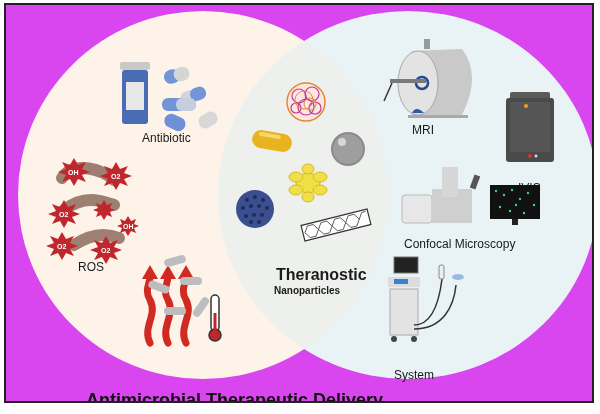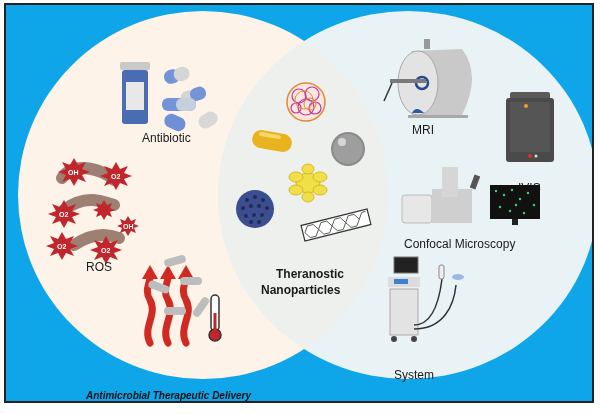--- a/index.html
+++ b/index.html
@@ -1,24 +1,24 @@
 <!DOCTYPE html>
 <html><head>
 <meta charset="utf-8">
 <style>
   html, body { margin:0; padding:0; background:#ffffff; }
   body { width:600px; height:414px; position:relative; overflow:hidden; font-family:"Liberation Sans", sans-serif; }
-  .frame { position:absolute; left:4px; top:3px; width:586px; height:396px; border:2px solid #222; background:#0ea5e9; overflow:hidden; }
+  .frame { position:absolute; left:4px; top:3px; width:586px; height:396px; border:2px solid #222; background:#d946ef; overflow:hidden; }
   .circle-left { position:absolute; left:12px; top:6px; width:370px; height:368px; border-radius:50%; background:#fdf3e9; }
   .circle-right { position:absolute; left:212px; top:6px; width:380px; height:368px; border-radius:50%; background:#e9f3f6; }
   .overlap { position:absolute; left:212px; top:6px; width:380px; height:368px; border-radius:50%; overflow:hidden; }
   .overlap-inner { position:absolute; left:-200px; top:0; width:370px; height:368px; border-radius:50%; background:#edf0ec; }
   .label { position:absolute; color:#1a1a1a; font-size:12px; text-align:center; white-space:nowrap; line-height:15px; }
   .bold { font-weight:bold; }
-  .section-title { position:absolute; font-weight:bold; font-size:10px; color:#111; white-space:nowrap;font-style:italic; }
+  .section-title { position:absolute; font-weight:bold; font-size:18px; color:#111; white-space:nowrap; }
   svg { position:absolute; overflow:visible; }
 </style>
 </head>
 <body>
 
 <div class="frame">
   <div class="circle-left"></div>
   <div class="circle-right"></div>
   <div class="overlap">
       <div class="overlap-inner"></div>
@@ -62,21 +62,21 @@
     </g>
     <g fill="#fff" font-size="7" font-weight="bold" font-family="Liberation Sans, sans-serif">
       <text x="24" y="25">OH</text>
         <text x="67" y="29">O2</text>
         <text x="15" y="67">O2</text>
       <text x="79" y="79">OH</text>
         <text x="13" y="99">O2</text>
         <text x="57" y="103">O2</text>
     </g>
   </svg>
-  <div class="label" style="left:80px;top:255px">ROS</div>
+  <div class="label" style="left:72px;top:255px">ROS</div>
 
   <svg style="left:130px;top:250px" width="95" height="95">
     <g stroke="#d12a22" stroke-width="7" fill="none" stroke-linecap="round">
       <path d="M14,88 C6,72 22,60 14,45 C8,35 14,28 14,22"></path>
       <path d="M32,88 C24,72 40,60 32,45 C26,35 32,28 32,22"></path>
       <path d="M50,88 C42,72 58,60 50,45 C44,35 50,28 50,22"></path>
     </g>
     <g fill="#d12a22">
       <polygon points="6,24 14,10 22,24"></polygon>
         <polygon points="24,24 32,10 40,24"></polygon>
@@ -146,22 +146,22 @@
     </g>
   </svg>
   <svg style="left:294px;top:200px" width="72" height="40">
     <g transform="rotate(-14 36 20)">
       <rect x="2" y="12" width="68" height="16" fill="#fff" stroke="#333" stroke-width="1.2"></rect>
       <g fill="none" stroke="#444" stroke-width="0.8">
         <path d="M4,20 l4,-6 l6,0 l4,6 l-4,6 l-6,0z M18,20 l4,-6 l6,0 l4,6 l-4,6 l-6,0z M32,20 l4,-6 l6,0 l4,6 l-4,6 l-6,0z M46,20 l4,-6 l6,0 l4,6 l-4,6 l-6,0z M60,20 l4,-6 l4,0"></path>
       </g>
     </g>
   </svg>
-  <div class="label bold" style="left:270px;top:262px;font-size:12px">Theranostic</div>
-  <div class="label bold" style="left:255px;top:278px;font-size:12px">Nanoparticles</div>
+  <div class="label bold" style="left:270px;top:262px;font-size:16px">Theranostic</div>
+  <div class="label bold" style="left:268px;top:278px;font-size:10px">Nanoparticles</div>
 
   <svg style="left:376px;top:30px" width="100" height="85">
     <rect x="42" y="4" width="6" height="10" fill="#9a9a9a"></rect>
     <path d="M30,16 L80,14 Q100,40 80,80 L30,80 Q14,48 30,16z" fill="#c9c9c9"></path>
     <ellipse cx="36" cy="48" rx="20" ry="32" fill="#e3e3e3" stroke="#a8a8a8"></ellipse>
     <circle cx="40" cy="48" r="6" fill="none" stroke="#254a8f" stroke-width="2.5"></circle>
     <rect x="8" y="44" width="36" height="4" fill="#7a7a7a"></rect>
     <line x1="10" y1="48" x2="2" y2="66" stroke="#333" stroke-width="1.5"></line>
     <path d="M30,78 q4,-8 12,0" fill="#2b5aa6"></path>
     <rect x="26" y="80" width="60" height="3" fill="#a8a8a8"></rect>

